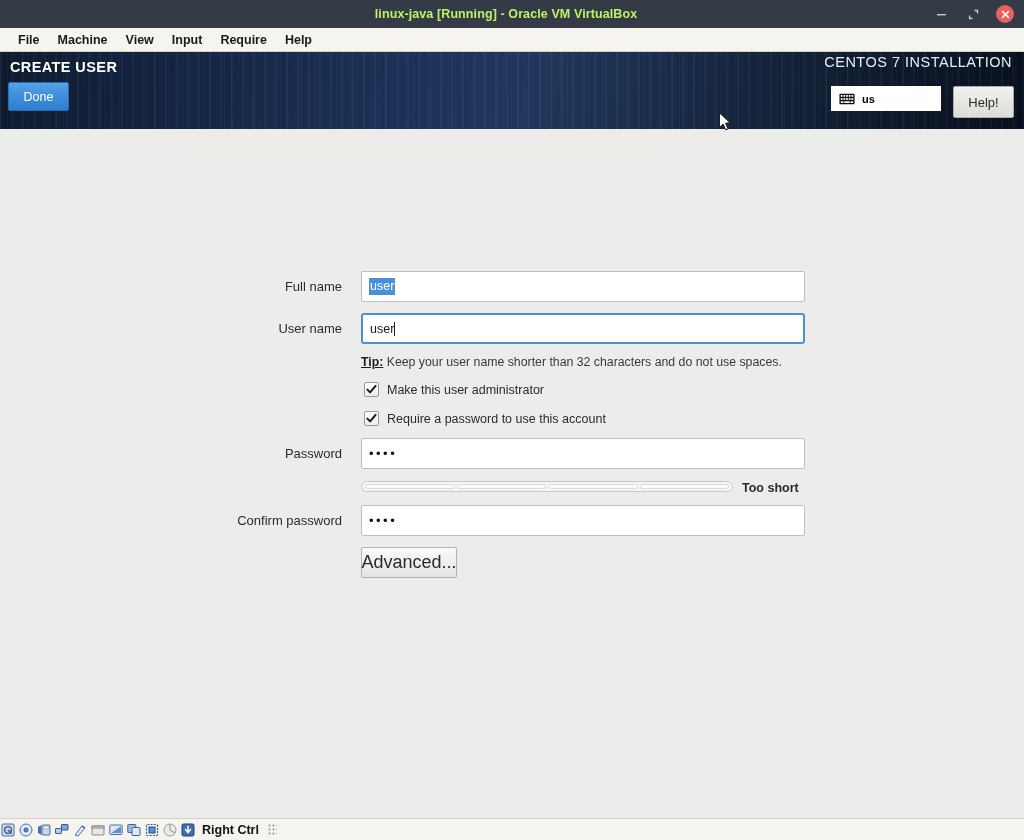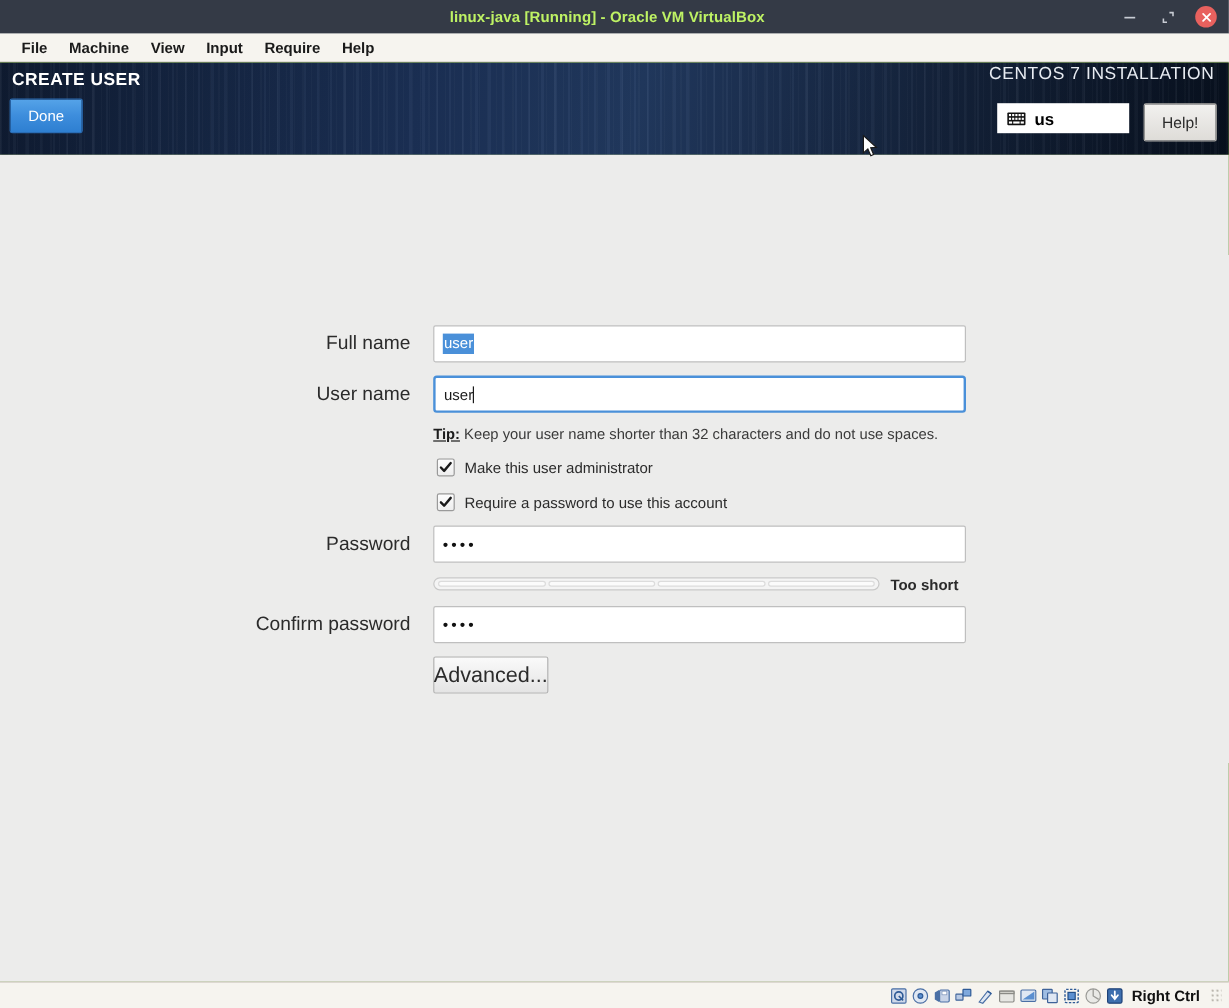--- a/index.html
+++ b/index.html
@@ -105,21 +105,21 @@
   .kbd-box {
     position: absolute; right: 83px; top: 85px;
     transform: translateY(-51px);
     width: 110px; height: 25px;
     background: #ffffff;
     display: flex; align-items: center;
     padding-left: 8px; gap: 7px;
     z-index: 2;
   }
   .kbd-icon { width: 16px; height: 12px; display: block; }
-  .kbd-label { font-size: 14px; font-weight: bold; color: #000000; }
+  .kbd-label { font-size: 11px; font-weight: bold; color: #000000; }
   .help-btn {
     position: absolute; right: 10px; top: 88px;
     transform: translateY(-54px);
     width: 61px; height: 32px;
     background: linear-gradient(180deg, #f2f1ef 0%, #dedcd8 100%);
     border: 1px solid #aeaca8;
     border-radius: 2px;
     color: #2a2a2a; font-size: 13px;
     display: flex; align-items: center; justify-content: center;
     cursor: pointer; z-index: 2;
@@ -132,21 +132,21 @@
     background: #ececeb;
   }
 
   .form-row {
     position: absolute;
     display: flex; align-items: center;
   }
   .form-label {
     width: 232px;
     text-align: right; padding-right: 19px;
-    font-size: 16px; color: #2b2b2b;
+    font-size: 13px; color: #2b2b2b;
   }
   .text-input {
     width: 444px; height: 31px;
     background: #ffffff;
     border: 1px solid #bfbfbf;
     border-radius: 2px;
     font-family: "Liberation Sans", sans-serif;
     font-size: 12.5px; color: #1a1a1a;
     padding: 0 7px;
     display: flex; align-items: center;
@@ -225,21 +225,21 @@
     position: absolute; left: 718px; top: 60px;
     z-index: 50; pointer-events: none;
   }
 
   
   .vbox-statusbar {
     position: absolute; left: 0; top: 818px;
     width: 1024px; height: 22px;
     background: #f6f4ef;
     border-top: 1px solid #d6d2ca;
-    display: flex; align-items: center; justify-content: flex-end;
+    display: flex; align-items: center; justify-content: flex-start;
     padding-right: 6px; gap: 3px;
   }
   .st-icon {
     width: 15px; height: 15px;
     display: flex; align-items: center; justify-content: center;
   }
   .st-host {
     font-size: 12.5px; font-weight: bold; color: #111;
     margin-left: 4px; margin-right: 6px;
   }

